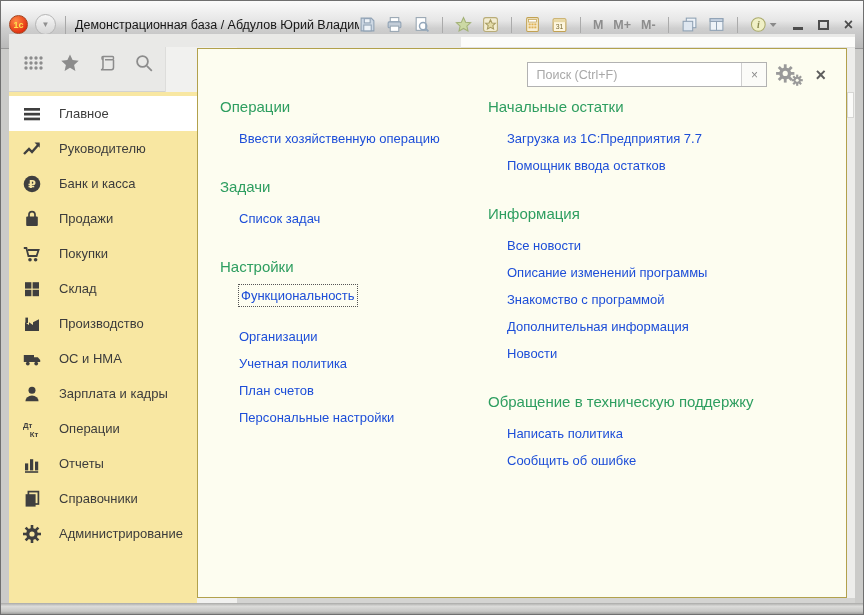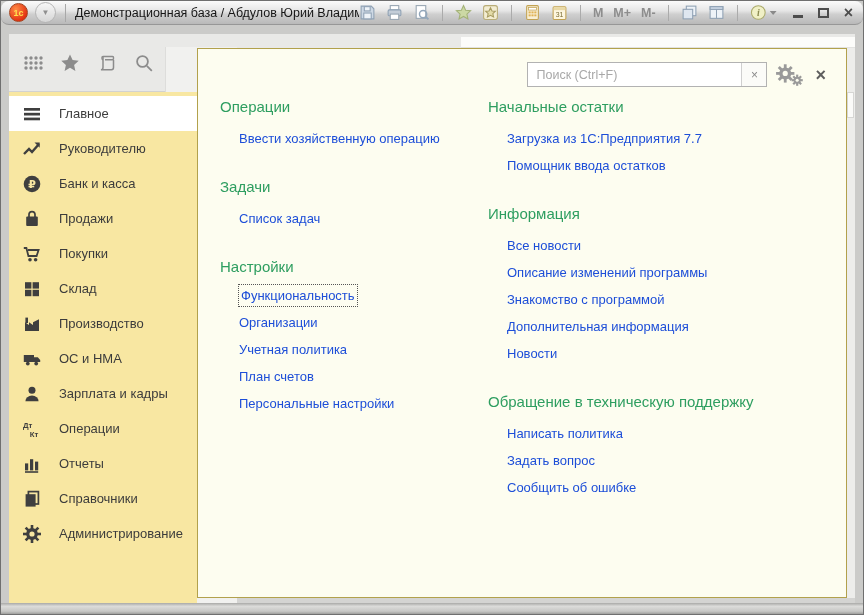--- a/index.html
+++ b/index.html
@@ -5,24 +5,23 @@
   html,body{margin:0;padding:0;background:#ffffff;}
   *{box-sizing:border-box;}
   .window{
     position:relative;width:864px;height:615px;
     border:1px solid #6f6f6f;background:#cbcbc9;
     font-family:"Liberation Sans","DejaVu Sans",sans-serif;
     overflow:hidden;
   }
   
   .titlebar{
-    height:24px;display:flex;align-items:center;padding:0 8px;
+    height:48px;display:flex;align-items:center;padding:0 8px;
     background:linear-gradient(#fbfbfb,#e6e6e6 42%,#cfcfcf 58%,#b9b9b9);
     border-bottom:1px solid #979797;
-    border-radius:8px;
   }
   .logo{
     width:19px;height:19px;border-radius:50%;flex:0 0 auto;
     background:radial-gradient(circle at 35% 30%,#ff8a45,#e22f10 75%);
     color:#ffe14d;font-size:9px;font-weight:bold;
     display:flex;align-items:center;justify-content:center;
     border:1px solid #a5441f;
   }
   .menu-btn{
     width:21px;height:21px;border-radius:50%;margin-left:7px;flex:0 0 auto;
@@ -90,21 +89,21 @@
   .gear-btn svg{width:28px;height:23px;display:block;}
   .panel-close{border:none;background:none;color:#5e5e5e;font-size:18px;font-weight:bold;
     line-height:1;cursor:pointer;padding:0;margin-left:4px;font-family:inherit;}
   .cols{display:flex;padding:11px 0 0 22px;}
   .col{width:268px;}
   .col:last-child{flex:1;}
   .sec{margin-bottom:26px;}
   .sec-title{color:var(--header-green);font-size:15px;font-weight:normal;margin:0 0 10px 0;}
   .sec-link{display:block;width:max-content;margin-left:19px;font-size:13px;color:#1d4ed8;
     line-height:27px;text-decoration:none;cursor:pointer;}
-  .sec-link.focused{outline:1px dotted #555;line-height:21px;margin-top:3px;margin-bottom:3px;padding:0 2px;}
+  .sec-link.focused{outline:1px dotted #555;line-height:21px;margin-top:3px;margin-bottom:17px;padding:0 2px;}
   
   .scrollstrip{position:absolute;right:0;top:14px;bottom:5px;width:10px;background:#ededeb;
     border-left:1px solid #c9c9c7;z-index:4;}
   .scrollthumb{position:absolute;top:44px;left:1px;right:1px;height:26px;background:#fbfbf9;border:1px solid #d6d6d4;}
   .bottomframe{position:absolute;left:0;right:0;bottom:0;height:11px;
     background:linear-gradient(#a9a9a7,#dcdcda 30%,#c7c7c5 75%,#9f9f9d);}
 </style>
 </head>
 <body>
 
@@ -442,21 +441,20 @@
               <h3 class="sec-title">Информация</h3>
               <a class="sec-link">Все новости</a>
               <a class="sec-link">Описание изменений программы</a>
               <a class="sec-link">Знакомство с программой</a>
               <a class="sec-link">Дополнительная информация</a>
               <a class="sec-link">Новости</a>
             </div>
             <div class="sec">
               <h3 class="sec-title">Обращение в техническую поддержку</h3>
               <a class="sec-link">Написать политика</a>
-              <a class="sec-link">Задать вопрос</a>
               <a class="sec-link">Сообщить об ошибке</a>
             </div>
           </div>
         </div>
     </div>
   </div>
 
   <div class="bottomframe"></div>
 </div>
 

